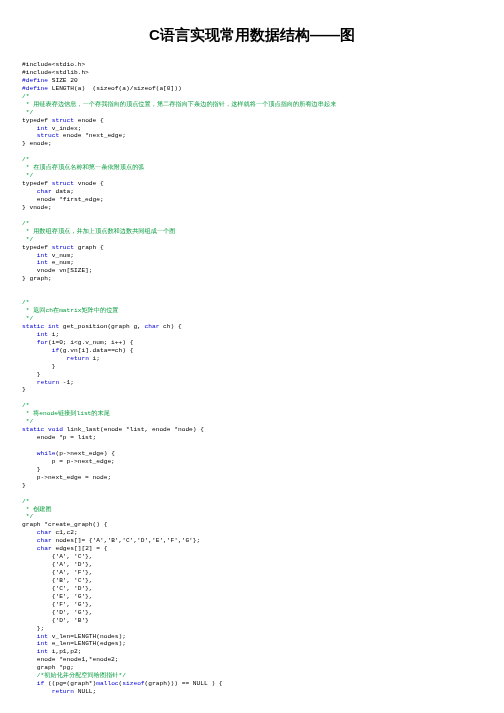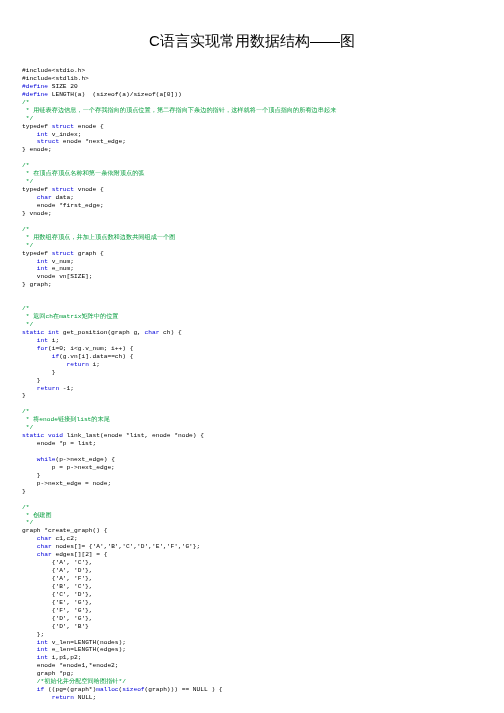--- a/index.html
+++ b/index.html
@@ -8,22 +8,22 @@
     background: #fff;
     width: 504px;
     font-family: "Microsoft YaHei", Arial, sans-serif;
   }
   .page {
     padding: 12px 22px 20px 22px;
   }
   h1 {
     text-align: center;
     font-size: 15px;
-    font-weight: normal;
-    margin: 20px 0 16px 0;
+    font-weight: bold;
+    margin: 14px 0 16px 0;
     color: #000;
   }
   pre {
     margin: 0;
     font-family: Consolas, "Courier New", monospace;
     font-size: 6.2px;
     line-height: 1.28;
     white-space: pre;
     color: #000;
   }

